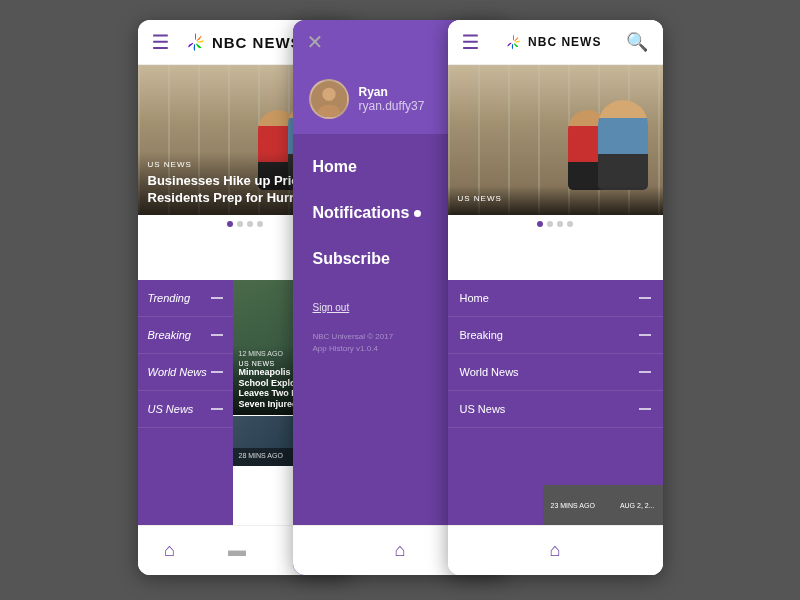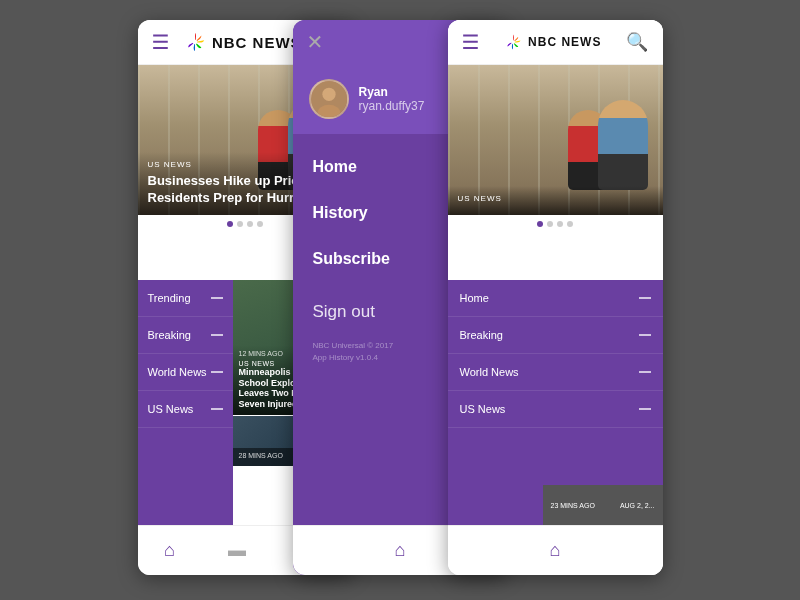--- a/index.html
+++ b/index.html
@@ -143,20 +143,21 @@
     }
     .sidebar-item {
       display: flex;
       align-items: center;
       justify-content: space-between;
       padding: 12px 10px;
       color: white;
       font-size: 11px;
       border-bottom: 1px solid rgba(255,255,255,0.1);
       cursor: pointer;
+      font-style: italic;
     }
     .sidebar-dash {
       width: 12px;
       height: 2px;
       background: white;
       opacity: 0.7;
     }
 
     
     .news-grid {
@@ -319,22 +320,23 @@
       width: 7px;
       height: 7px;
       border-radius: 50%;
       background: white;
       display: inline-block;
     }
     .sign-out-row {
       padding: 20px 20px 10px;
       background: #6a3fa0;
       color: rgba(255,255,255,0.85);
-      font-size: 17px;
+      font-size: 10px;
       cursor: pointer;
+      text-decoration: underline;
     }
     .footer-text {
       padding: 8px 20px 15px;
       background: #6a3fa0;
       color: rgba(255,255,255,0.4);
       font-size: 8px;
       line-height: 1.5;
     }
     .menu-bottom-nav {
       position: absolute;
@@ -533,21 +535,22 @@
         <div class="user-name">Ryan</div>
         <div class="user-handle">ryan.duffy37</div>
       </div>
     </div>
 
     <div class="menu-nav" style="flex:1;">
       <div class="menu-nav-item">
         <span>Home</span>
       </div>
       <div class="menu-nav-item">
-        <span>History</span>
+        <span>Notifications</span>
+        <span class="notification-dot"></span>
       </div>
       <div class="menu-nav-item">
         <span>Subscribe</span>
       </div>
       <div class="sign-out-row">
         <span>Sign out</span>
       </div>
       <div class="footer-text">
         <div>NBC Universal © 2017</div>
         <div>App History v1.0.4</div>

